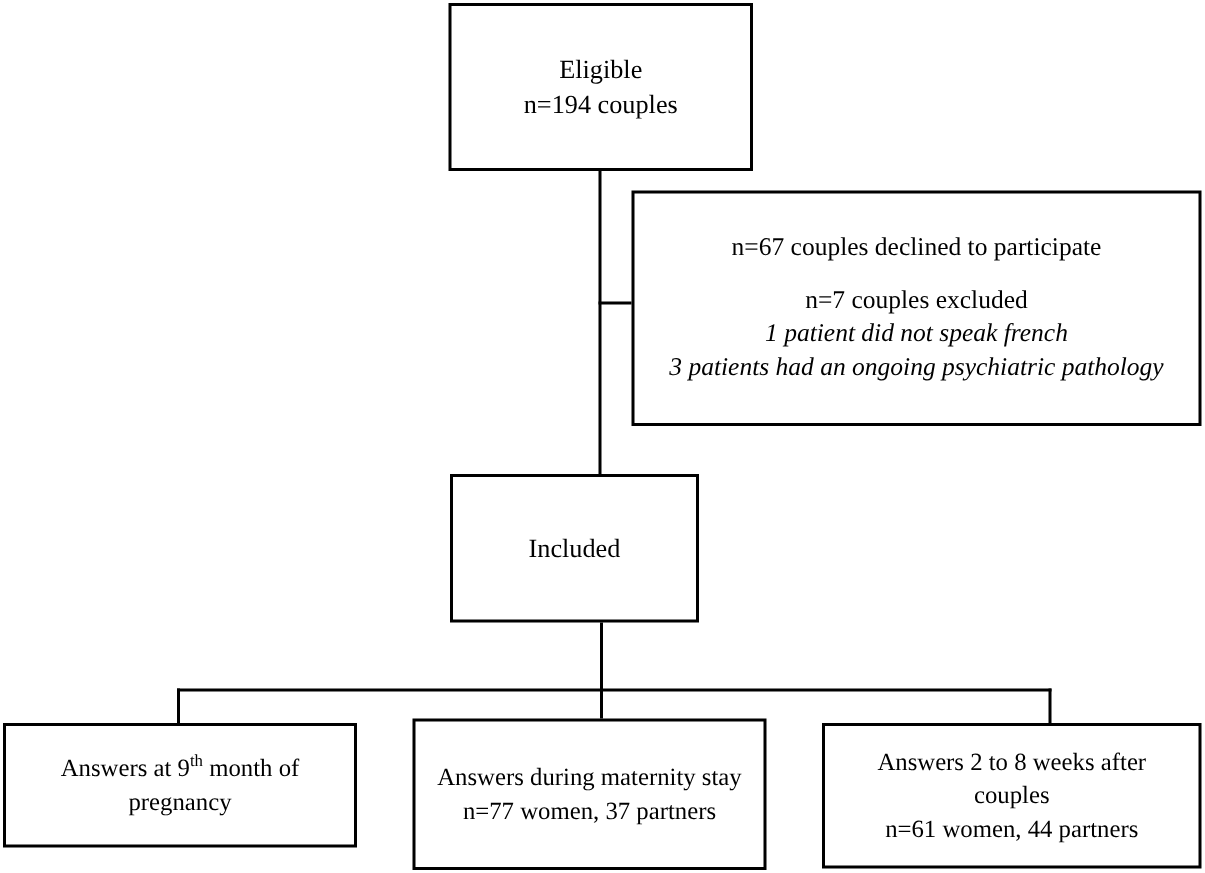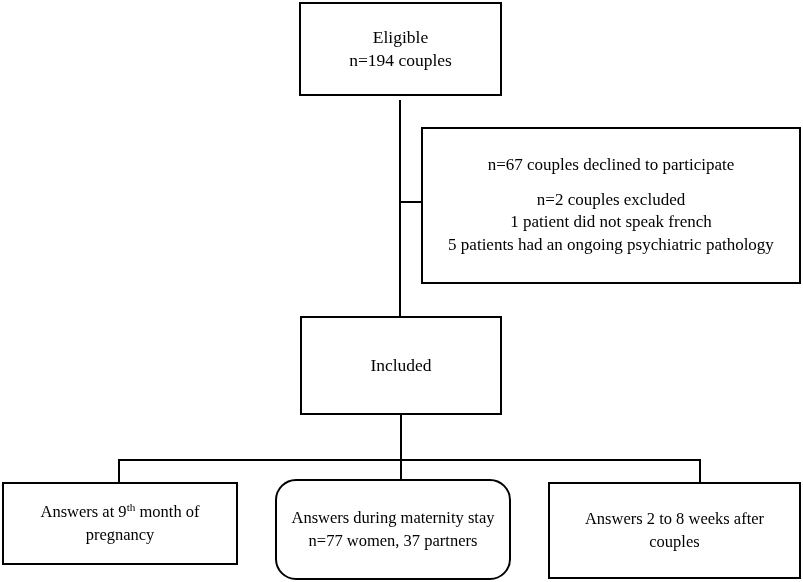--- a/index.html
+++ b/index.html
@@ -27,51 +27,51 @@
     justify-content: center;
     text-align: center;
     line-height: 1.34;
     z-index: 2;
   }
   .node .line {
     display: block;
     white-space: nowrap;
   }
   .node .line.ital {
+    font-style: italic;
   }
   .gap {
     height: 0.70em;
   }
   sup {
     font-size: 0.68em;
     vertical-align: super;
     line-height: 0;
   }
 
   
   #node-eligible {
-    left: 299px;  top: 2px;    width: 203px; height: 94px;
+    left: 299px;  top: 2px;    width: 203px; height: 112px;
     font-size: 17.5px;
   }
   #node-excluded {
     left: 421px;  top: 127px;  width: 380px; height: 157px;
     font-size: 17px;
   }
   #node-included {
-    left: 300px;  top: 316px;  width: 202px; height: 99px;
+    left: 300px;  top: 316px;  width: 166px; height: 99px;
     font-size: 17.5px;
   }
   #node-answers-9th {
     left: 2px;    top: 482px;  width: 236px; height: 83px;
     font-size: 16.5px;
   }
   #node-answers-maternity {
     left: 275px;  top: 479px;  width: 236px; height: 101px;
     font-size: 16.5px;
-    border-radius: 21px;
   }
   #node-answers-postpartum {
     left: 548px;  top: 482px;  width: 253px; height: 97px;
     font-size: 16.5px;
   }
 
   
   .conn {
     position: absolute;
     background: #000000;
@@ -107,37 +107,38 @@
   <div class="conn v" id="conn-drop-right"></div>
 
   <div class="node" id="node-eligible">
     <span class="line">Eligible</span>
     <span class="line">n=194 couples</span>
   </div>
 
   <div class="node" id="node-excluded">
     <span class="line">n=67 couples declined to participate</span>
     <span class="gap"></span>
-    <span class="line">n=2 couples excluded</span>
+    <span class="line">n=7 couples excluded</span>
     <span class="line ital">1 patient did not speak french</span>
-    <span class="line ital">5 patients had an ongoing psychiatric pathology</span>
+    <span class="line ital">3 patients had an ongoing psychiatric pathology</span>
   </div>
 
   <div class="node" id="node-included">
     <span class="line">Included</span>
   </div>
 
   <div class="node" id="node-answers-9th">
     <span class="line"><span>Answers at 9</span><sup>th</sup><span> month of</span></span>
     <span class="line">pregnancy</span>
   </div>
 
   <div class="node" id="node-answers-maternity">
     <span class="line">Answers during maternity stay</span>
     <span class="line">n=77 women, 37 partners</span>
   </div>
 
   <div class="node" id="node-answers-postpartum">
     <span class="line">Answers 2 to 8 weeks after</span>
     <span class="line">couples</span>
+    <span class="line">n=61 women, 44 partners</span>
   </div>
 
 </div>
 
 </body></html>

